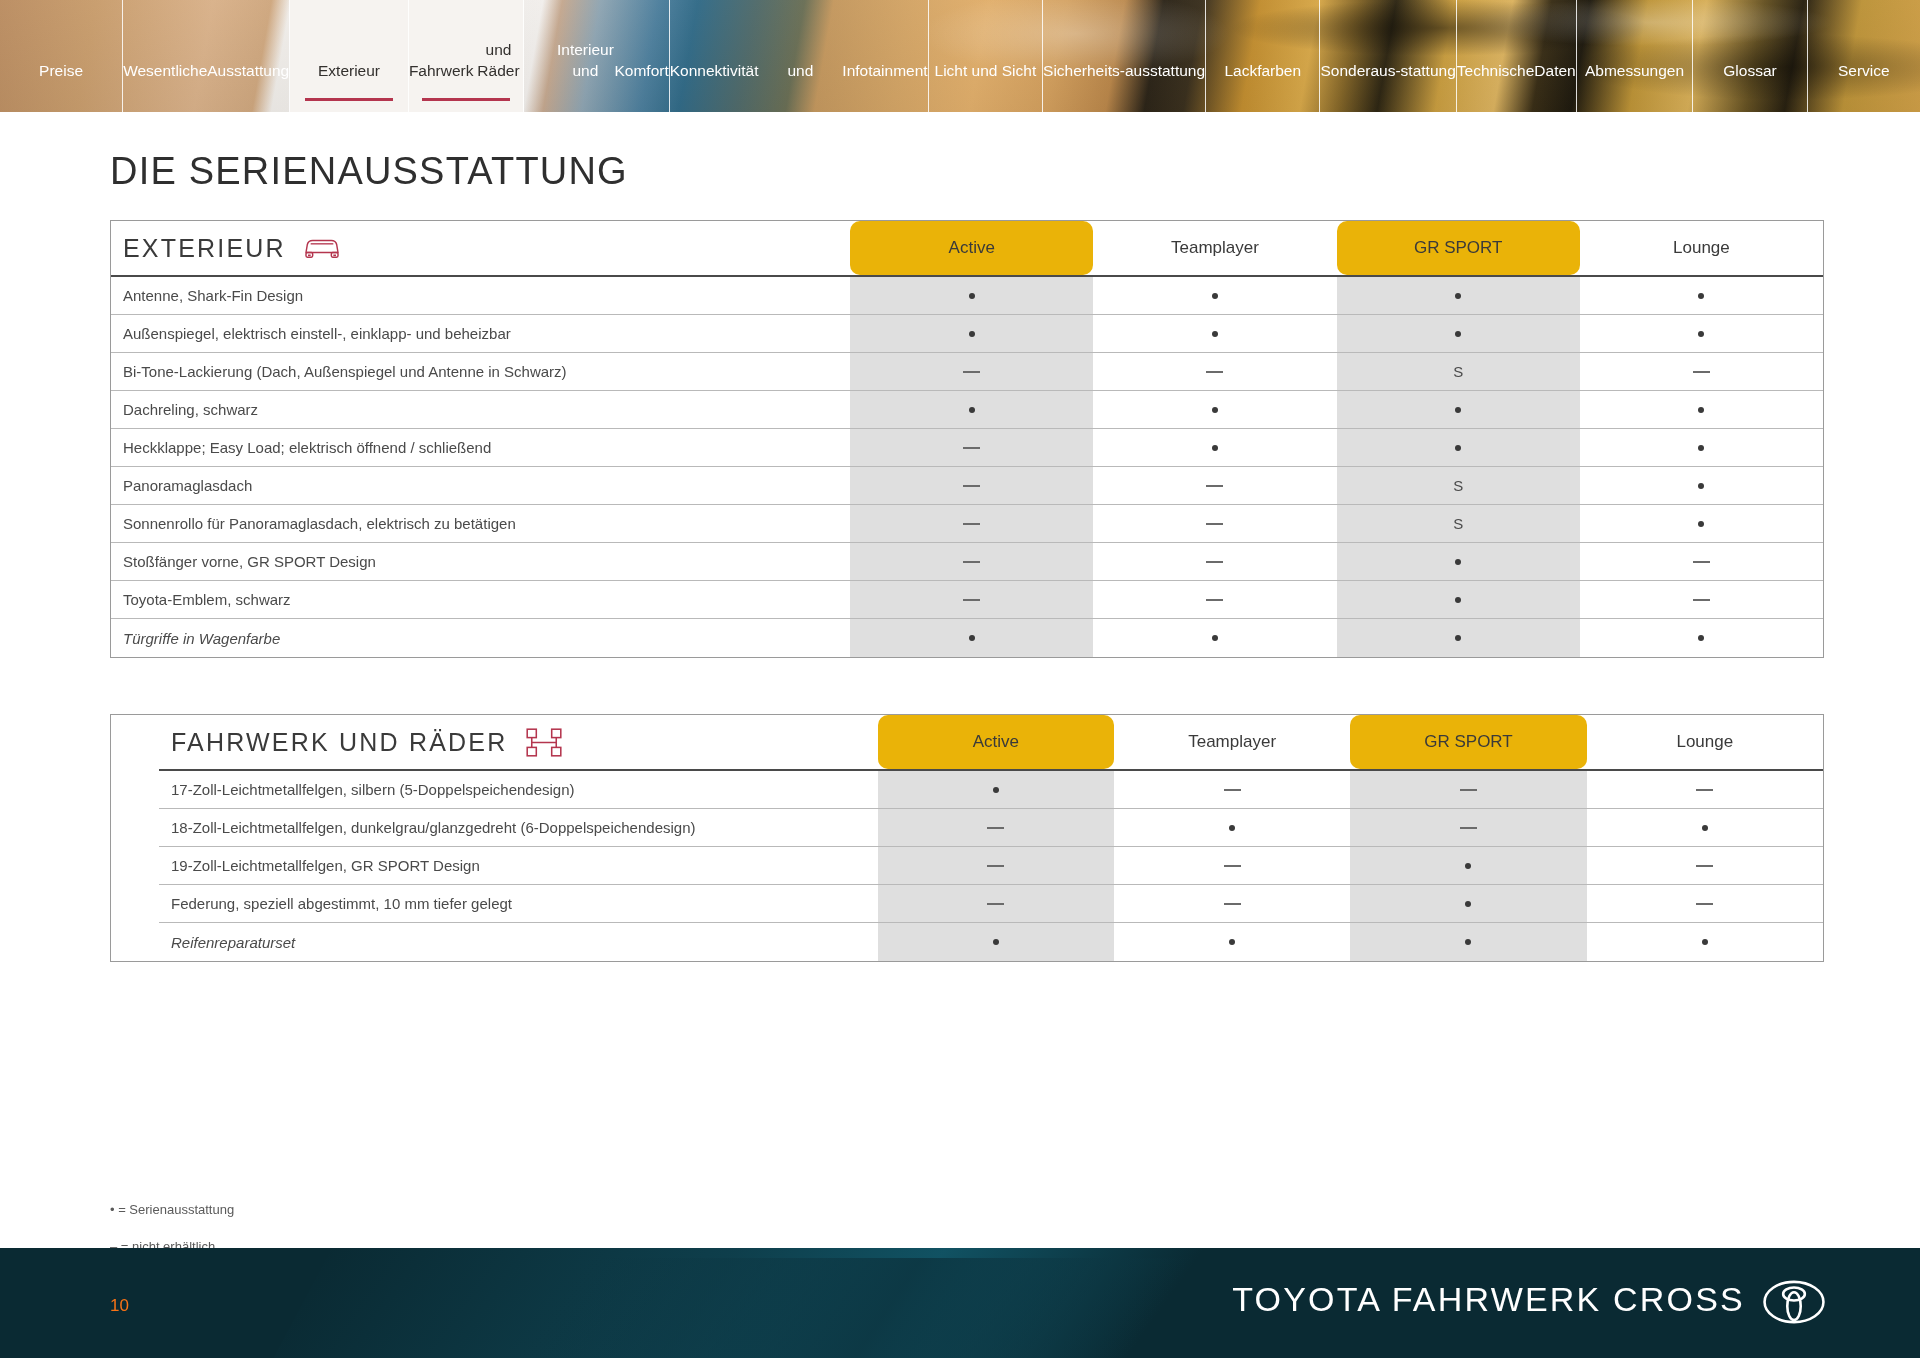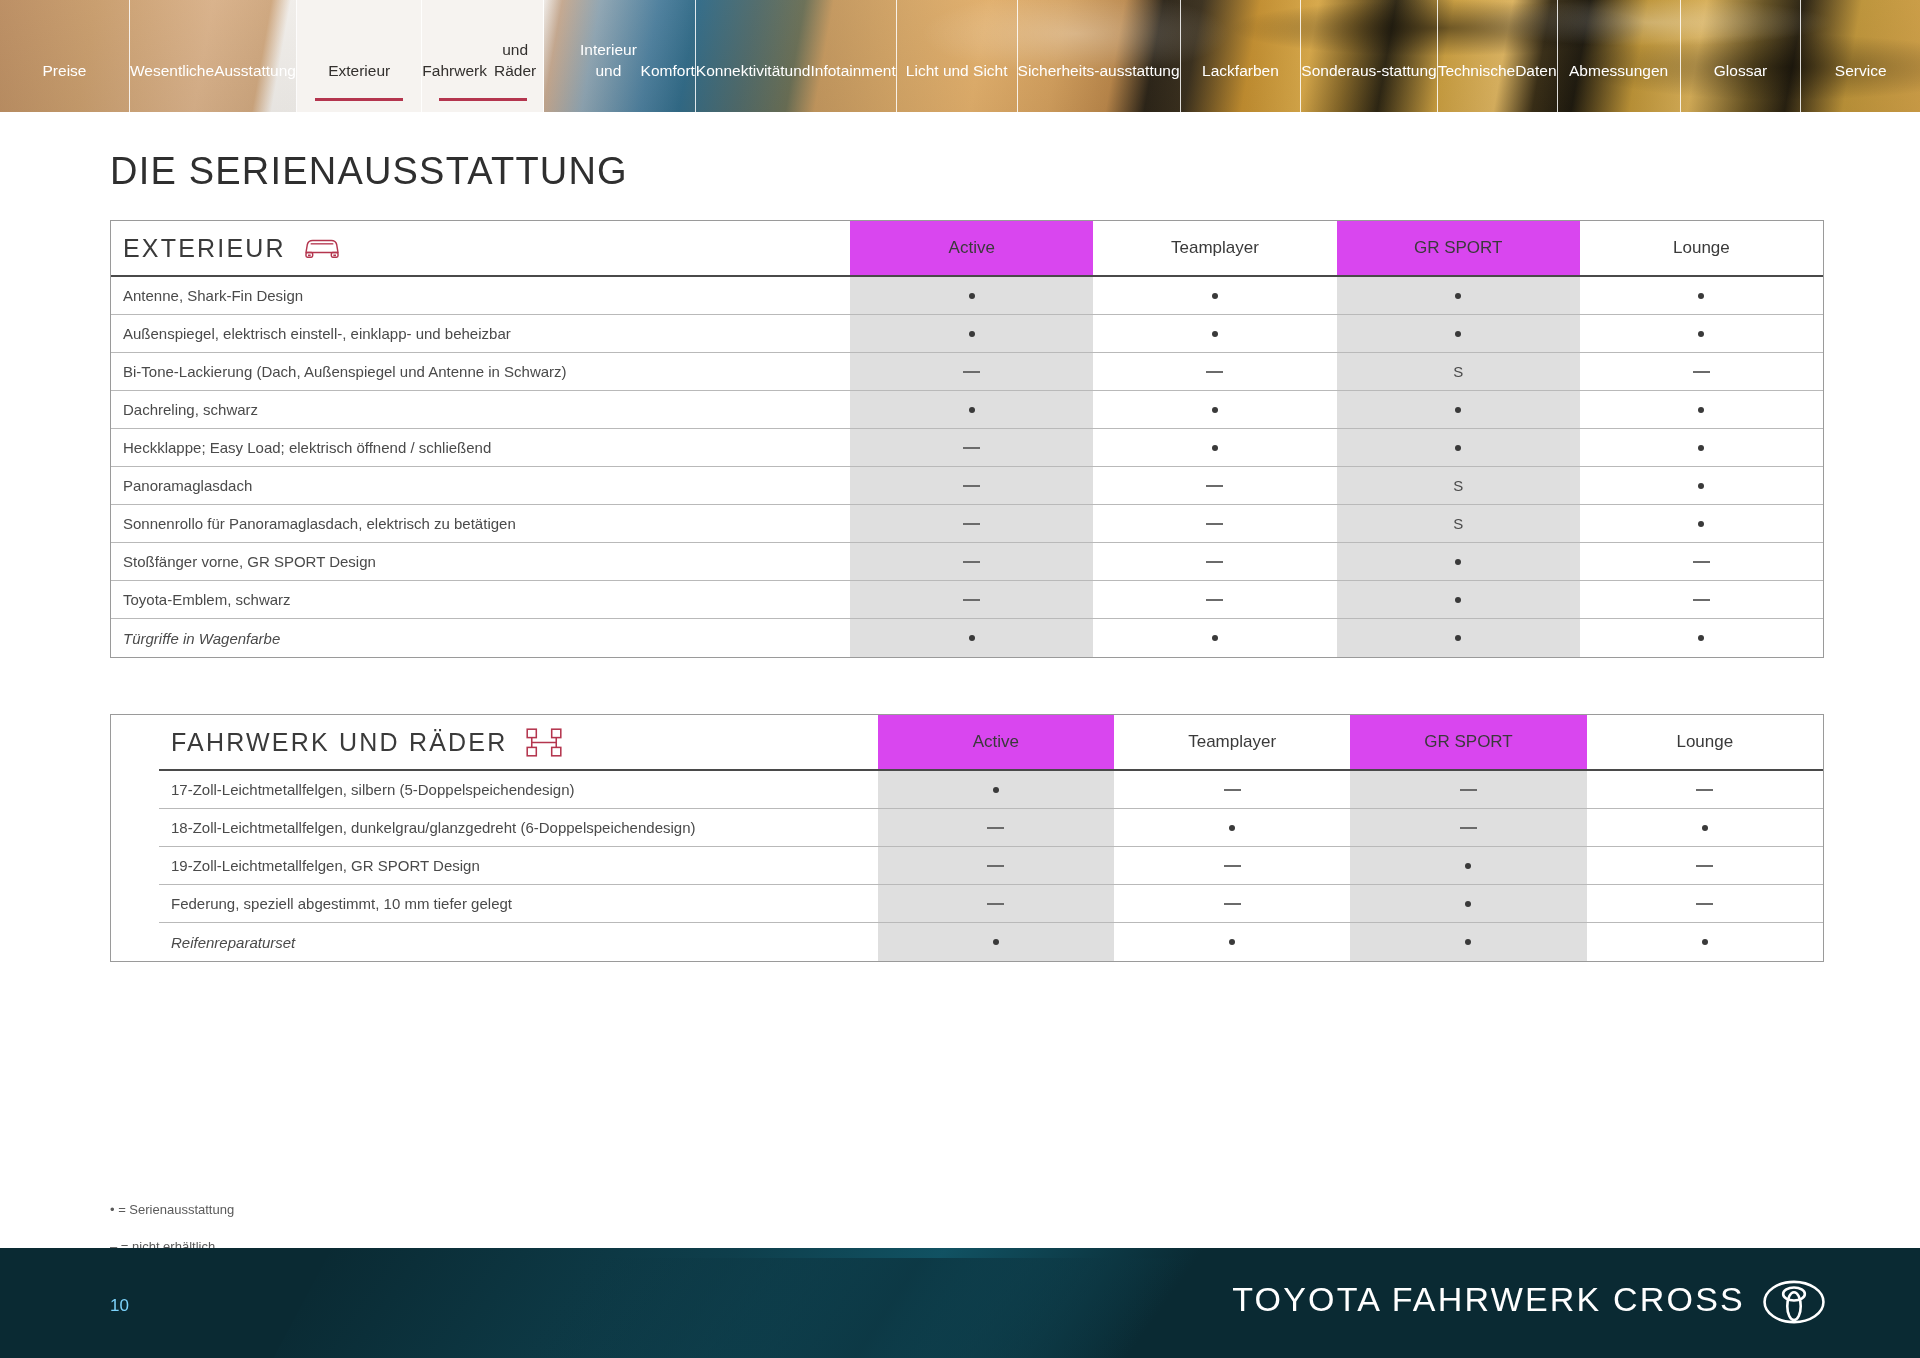--- a/index.html
+++ b/index.html
@@ -121,21 +121,21 @@
   .cell-val {
     width: 243.5px;
     display: flex;
     align-items: center;
     justify-content: center;
     font-size: 15px;
     color: #4a4a4a;
   }
   .trow.head .cell-val { font-size: 17px; color: #3a3a3a; }
   .cell-val.shade { background: #dfdfdf; }
-  .trow.head .cell-val.shade { background: #d946ef; }
+  .trow.head .cell-val.shade { background: #eab308; border-radius: 10px; }
 
   .dot {
     display: inline-block;
     width: 6px; height: 6px;
     border-radius: 50%;
     background: #3a3a3a;
   }
   .dash {
     display: inline-block;
     width: 17px; height: 2px;
@@ -174,21 +174,21 @@
   .footer .swoosh2 {
     position: absolute; left: 520px; top: 10px;
     width: 760px; height: 180px;
     background: linear-gradient(95deg, transparent 0%, #0c3642 45%, transparent 80%);
     transform: skewX(-30deg);
     opacity: .9;
   }
   .pagenum {
     position: absolute;
     left: 110px; top: 48px;
-    color: #7dd3fc;
+    color: #f97316;
     font-size: 17px;
   }
   .brand {
     position: absolute;
     right: 175px; top: 32px;
     color: #ffffff;
     font-size: 34px;
     letter-spacing: 2.2px;
   }
   .toyota-mark {
@@ -215,21 +215,21 @@
         <span class="lbl">Exterieur</span>
       </div>
       <div class="navitem light active" style="flex: 0.0716235 0 0px;">
         <span class="lbl">Fahrwerk</span>
         <span class="lbl">und Räder</span>
       </div>
       <div class="navitem" style="flex: 0.0702592 0 0px; margin-left: 32px;">
         <span class="lbl">Interieur und</span>
         <span class="lbl">Komfort</span>
       </div>
-      <div class="navitem" style="flex: 0.0668486 0 0px;">
+      <div class="navitem" style="flex: 0.0668486 0 0px; gap: 29px;">
         <span class="lbl">Konnektivität</span>
         <span class="lbl">und</span>
         <span class="lbl">Infotainment</span>
       </div>
       <div class="navitem" style="flex: 0.0709413 0 0px;">
         <span class="lbl">Licht und Sicht</span>
       </div>
       <div class="navitem" style="flex: 0.0736698 0 0px;">
         <span class="lbl">Sicherheits-</span>
         <span class="lbl">ausstattung</span>

